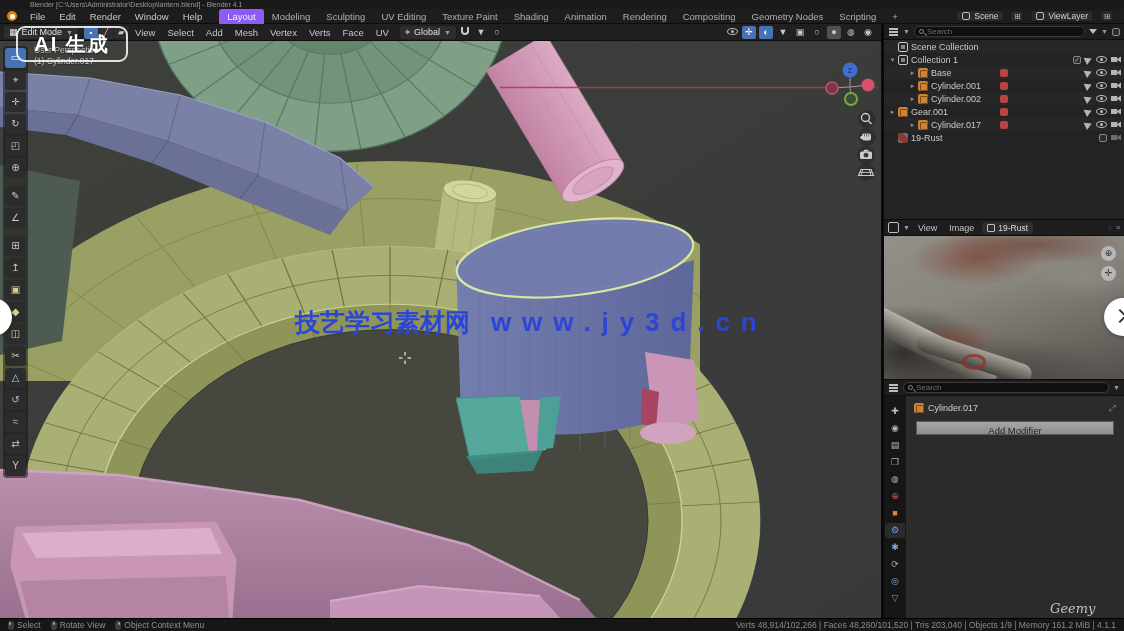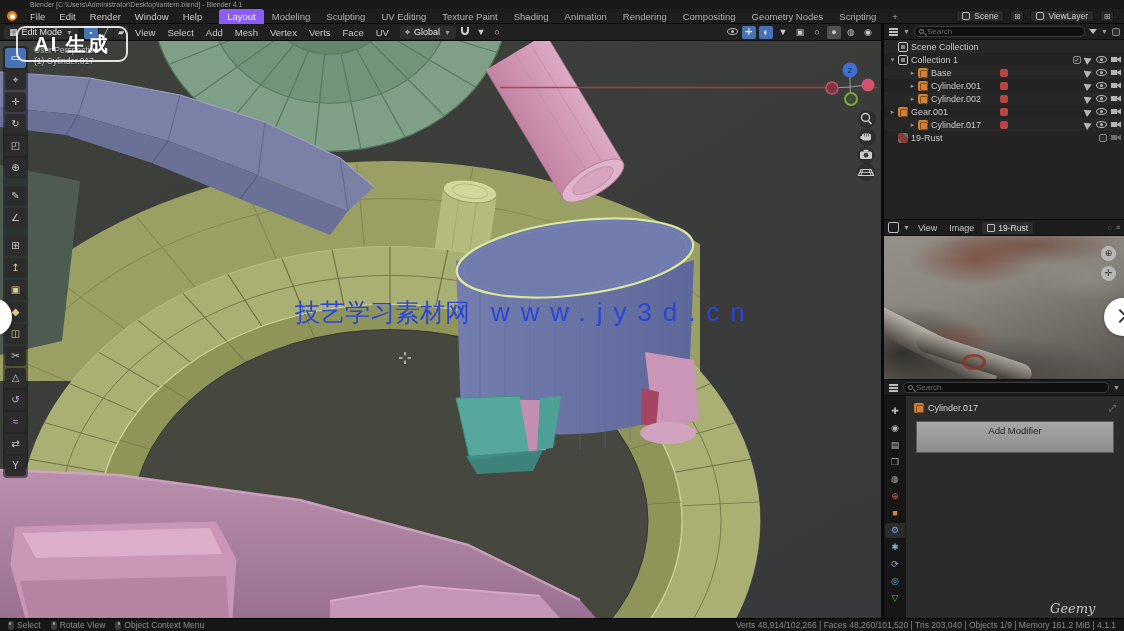--- a/index.html
+++ b/index.html
@@ -114,40 +114,40 @@
 
   
   .props{position:relative;height:239px;display:flex;background:#2b2b2b}
   .ptabs{width:22px;background:#161616;display:flex;flex-direction:column;align-items:center;padding-top:8px;gap:2px;flex:none}
   .ptab{width:20px;height:15px;text-align:center;line-height:15px;font-size:9px;color:#b8b8b8;border-radius:3px 0 0 3px}
   .ptab.active{background:#2b2b2b}
   .pmain{flex:1;padding:5px 8px;position:relative}
   .brow{display:flex;align-items:center;gap:4px;color:#cfcfcf;font-size:9px;height:14px}
   .brow .oic{margin:0}
   .expand{margin-left:auto;color:#8f8f8f;font-size:9px}
-  .addmod{margin:6px 2px 0 2px;height:32px;border-radius:0;background:linear-gradient(#a7a7a7,#8d8d8d);
+  .addmod{margin:6px 2px 0 2px;height:14px;border-radius:0;background:linear-gradient(#a7a7a7,#8d8d8d);
     color:#1d1d1d;font-size:9.5px;text-align:center;line-height:17px;border:1px solid #5a5a5a}
 
   .hdiv{height:1px;background:#0a0a0a}
 
   
   .statusbar{position:absolute;left:0;top:618px;width:1124px;height:13px;background:#161616;border-top:1px solid #000;
     display:flex;align-items:center;color:#909090;font-size:8.5px;padding:0 8px;gap:10px}
   .hint{display:flex;align-items:center;gap:3px;white-space:nowrap}
   .mouse{width:6px;height:9px;border-radius:3px;background:#3e3e3e;position:relative;flex:none}
   .mouse::after{content:"";position:absolute;top:1px;width:2px;height:3.5px;background:#9f9f9f;border-radius:1px}
   .mouse.ml::after{left:1px}.mouse.mm::after{left:2px}.mouse.mr::after{right:1px}
   .stats{margin-left:auto;white-space:nowrap;color:#8b8b8b}
 
   
   .ai-badge{position:absolute;left:16px;top:26px;width:112px;height:36px;border:2.5px solid rgba(255,255,255,.85);
     border-radius:9px;z-index:50;color:#fff;font-size:20px;font-weight:bold;letter-spacing:2px;
     display:flex;align-items:center;justify-content:center;text-shadow:0 1px 2px rgba(0,0,0,.35)}
-  .wm-center{position:absolute;left:295px;top:296px;z-index:40;pointer-events:none;white-space:nowrap;
-    color:#2b46d6;font-weight:normal;font-size:25px}
+  .wm-center{position:absolute;left:295px;top:306px;z-index:40;pointer-events:none;white-space:nowrap;
+    color:#2b46d6;font-weight:bold;font-size:25px}
   .wm-center .wm-url{letter-spacing:.42em;margin-left:14px;font-size:26px}
   .nav-circle{position:absolute;top:298px;width:38px;height:38px;border-radius:50%;background:#fff;z-index:60;
     box-shadow:0 1px 4px rgba(0,0,0,.3)}
   .nav-circle .chev{position:absolute;top:13px;width:10px;height:10px;border-top:2.5px solid #333;border-right:2.5px solid #333}
   .nav-left{left:-26px}.nav-left .chev{left:16px;transform:rotate(-135deg)}
   .nav-right{left:1104px}.nav-right .chev{left:11px;transform:rotate(45deg)}
   .wm-corner{position:absolute;left:1050px;top:601px;z-index:45;color:#dcdcdc;opacity:.85;
     font-family:"DejaVu Serif","Liberation Serif",serif;font-style:italic;font-size:13px}
 </style>
 </head>

